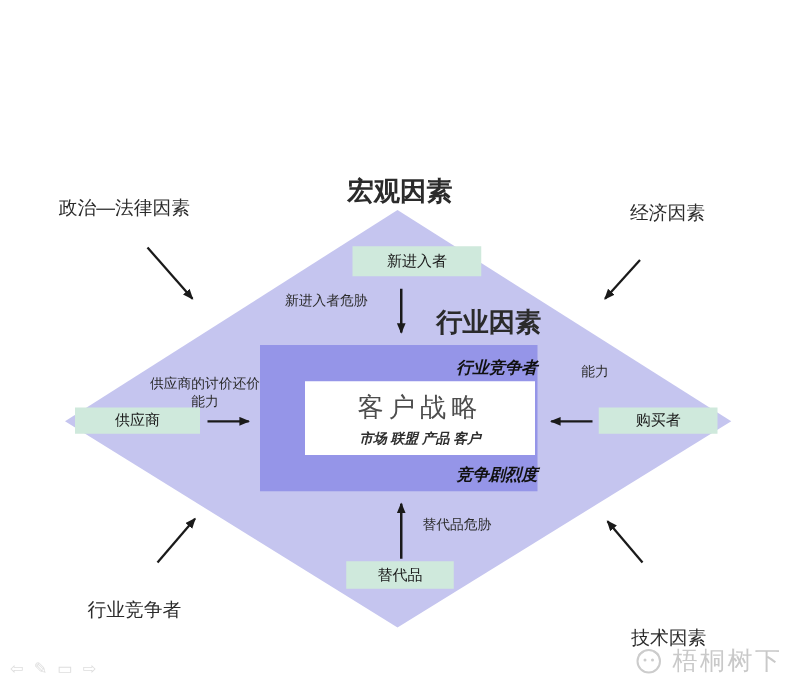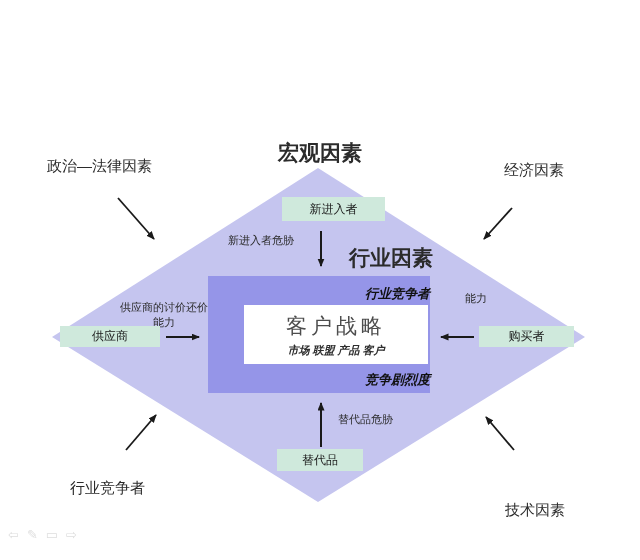--- a/index.html
+++ b/index.html
@@ -105,20 +105,29 @@
 
   <div class="core">
     <div class="core-label" style="top:9px;">行业竞争者</div>
     <div class="white-box">
       <div class="strategy">客户战略</div>
       <div class="elements">市场 联盟 产品 客户</div>
     </div>
     <div class="core-label" style="top:95px;">竞争剧烈度</div>
   </div>
 
+  <div class="watermark">
+    <svg width="26" height="24" viewBox="0 0 26 24">
+      <circle cx="13" cy="12" r="9" fill="none" stroke="#cccccc" stroke-width="1.6"></circle>
+      <path d="M5,7 L9,4 M21,7 L17,4" stroke="#cccccc" stroke-width="1.6" fill="none"></path>
+      <circle cx="10" cy="11" r="1.2" fill="#cccccc"></circle>
+      <circle cx="16" cy="11" r="1.2" fill="#cccccc"></circle>
+    </svg>
+    <span class="watermark-text">梧桐树下</span>
+  </div>
 
   <div class="toolbar">
     <span>⇦</span>
     <span>✎</span>
     <span>▭</span>
     <span>⇨</span>
   </div>
 
 </div>
 

